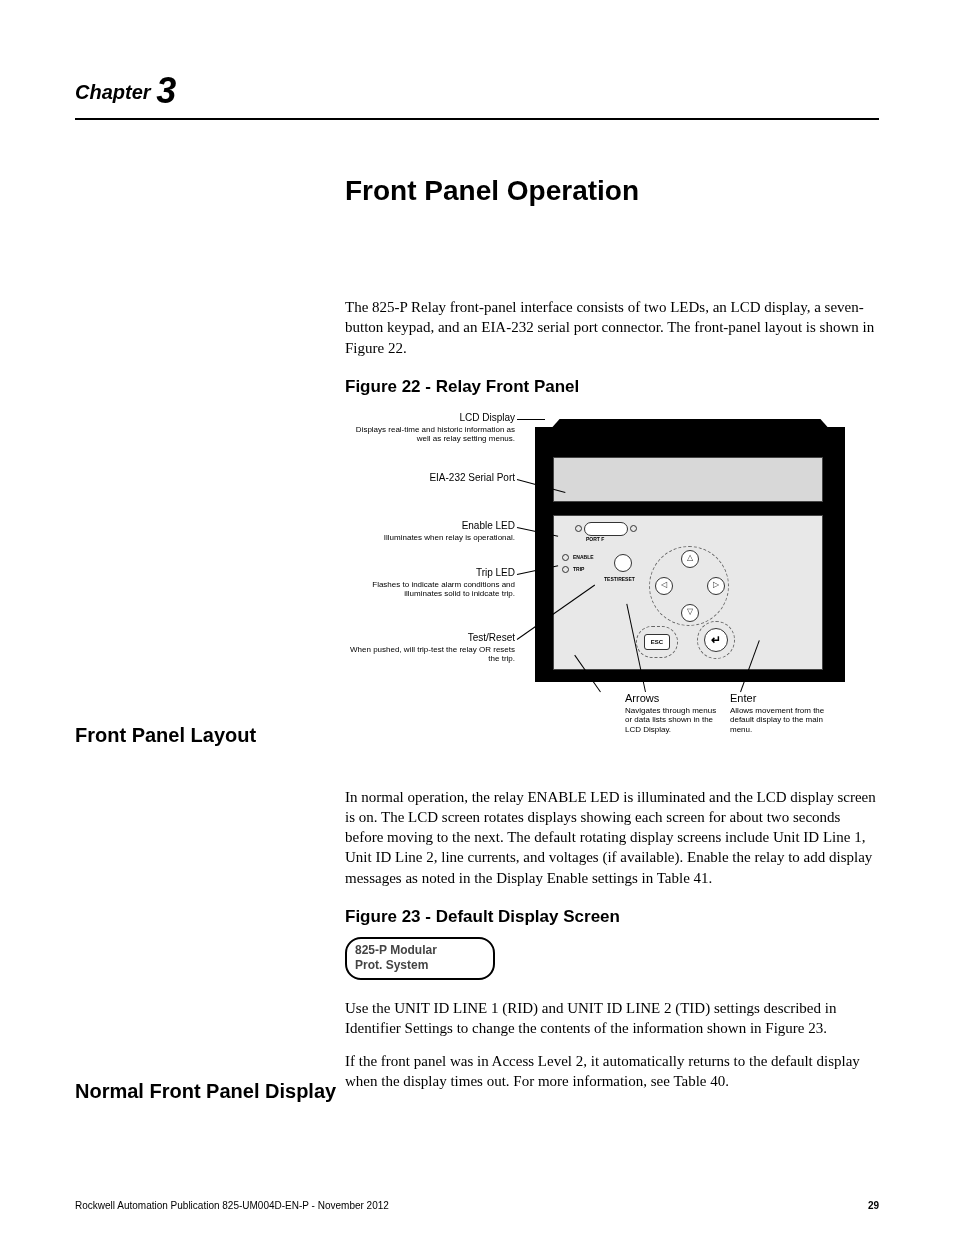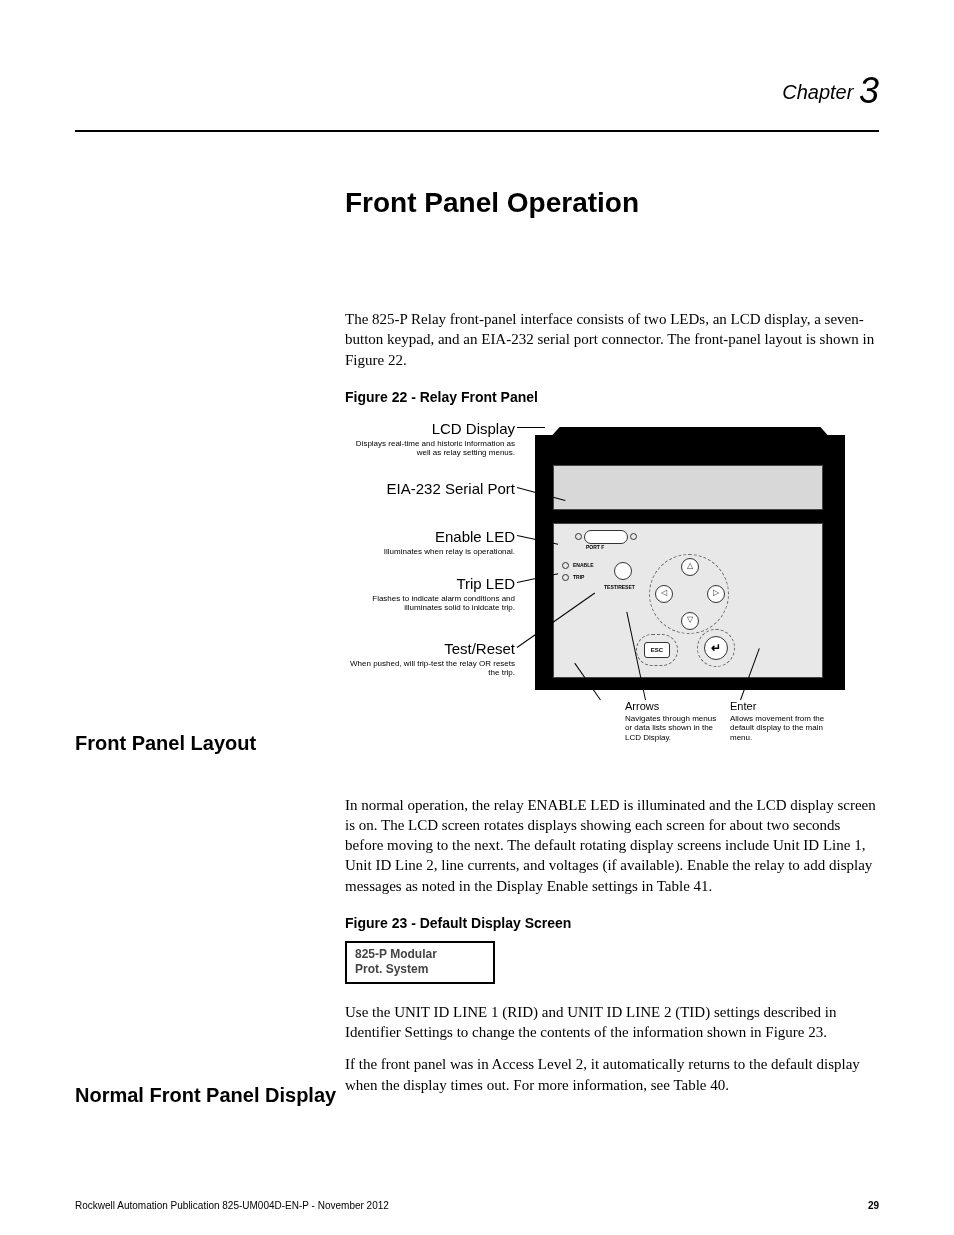--- a/index.html
+++ b/index.html
@@ -6,26 +6,26 @@
   body {
     width: 954px;
     height: 1235px;
     background: #fff;
     font-family: Georgia, 'Times New Roman', serif;
     color: #000;
     position: relative;
     padding: 70px 75px 30px 75px;
   }
   .chapter-header {
-    text-align: right;
+    text-align: left;
     font-family: Arial, Helvetica, sans-serif;
     font-style: italic;
-    font-weight: normal;
+    font-weight: bold;
     font-size: 20px;
-    margin-bottom: 18px;
+    margin-bottom: 6px;
   }
   .chapter-header .num {
     font-size: 36px;
     font-style: italic;
     vertical-align: -4px;
   }
   .top-rule {
     border-bottom: 2px solid #000;
     margin-bottom: 55px;
   }
@@ -50,21 +50,21 @@
   }
   .section-body {
     flex: 1;
     font-size: 15px;
     line-height: 1.35;
   }
   .section-body p { margin-bottom: 12px; }
   .fig-caption {
     font-family: Arial, Helvetica, sans-serif;
     font-weight: bold;
-    font-size: 14px;
+    font-size: 17px;
     margin-top: 18px;
     margin-bottom: 8px;
   }
   
   .relay-fig {
     position: relative;
     width: 520px;
     height: 340px;
     font-family: Arial, Helvetica, sans-serif;
   }
@@ -183,40 +183,40 @@
   }
   
   .callout-l {
     position:absolute;
     left:0;
     width:170px;
     text-align:right;
     font-size:8px;
     line-height:1.2;
   }
-  .callout-l .ctitle { font-size:15px; margin-bottom:1px; }
+  .callout-l .ctitle { font-size:10px; margin-bottom:1px; }
   .callout-line-l {
     position:absolute; background:#000; height:1px;
   }
   
   .callout-b {
     position:absolute;
     font-size:8px;
     line-height:1.2;
     top: 285px;
   }
   .callout-b .ctitle { font-size:11px; margin-bottom:1px; }
   .callout-line-b {
     position:absolute; background:#000; width:1px;
   }
   
   .lcd-screen {
     width: 150px;
     border: 2px solid #000;
-    border-radius: 0;
+    border-radius: 16px;
     padding: 4px 8px;
     font-family: Arial, Helvetica, sans-serif;
     font-weight: bold;
     font-size: 12px;
     line-height: 1.3;
     color: #444;
     margin-top: 4px;
     margin-bottom: 18px;
   }
   .footer {

